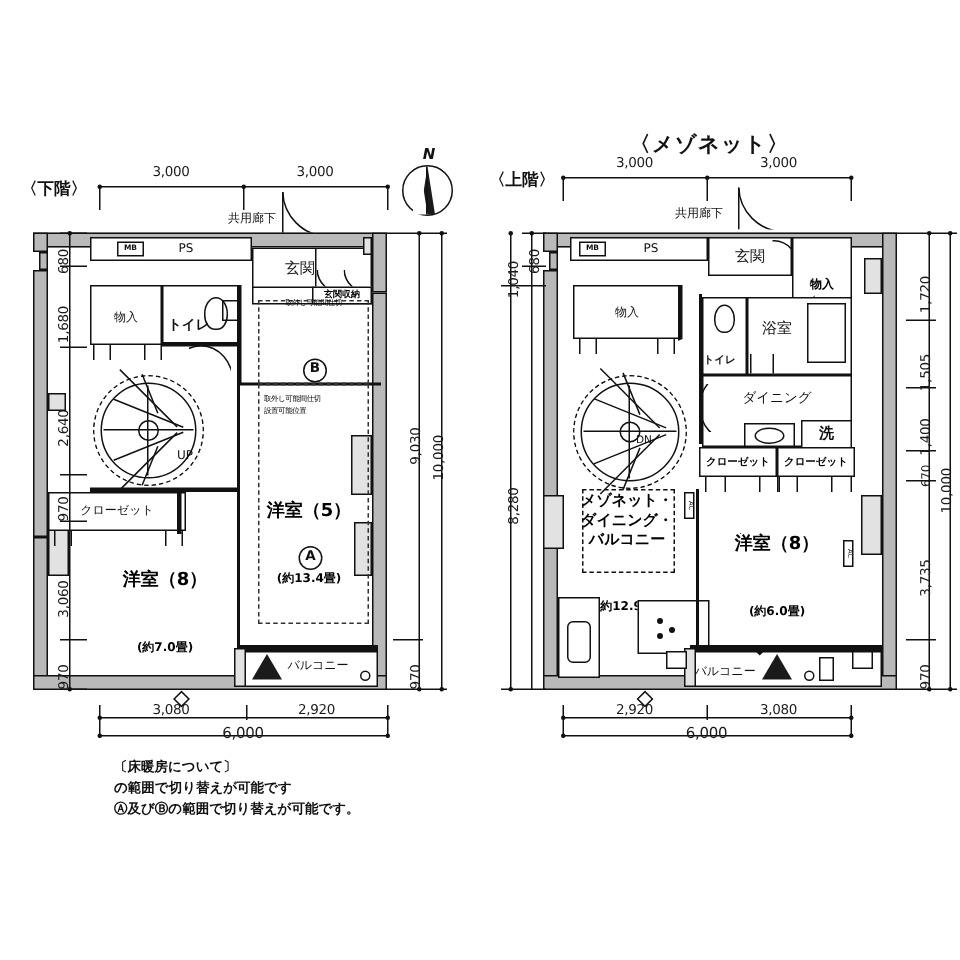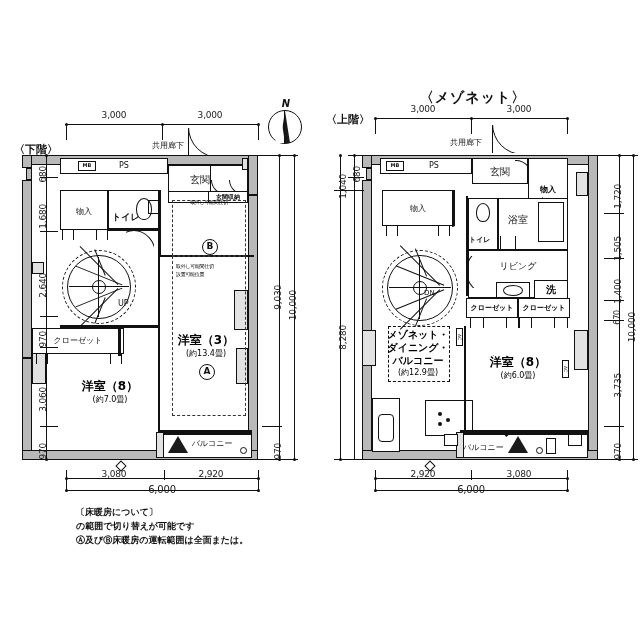--- a/index.html
+++ b/index.html
@@ -10,21 +10,21 @@
   }
   .stage{position:absolute;left:0;top:0;width:640px;height:640px;}
   .abs{position:absolute;}
   
   .t{position:absolute;white-space:nowrap;line-height:1.05;}
   .vt{position:absolute;white-space:nowrap;writing-mode:vertical-rl;text-orientation:mixed;line-height:1;}
   .ctr{transform:translate(-50%,-50%);}
   .dim{font-size:9px;color:#1a1a1a;letter-spacing:-.2px;}
   .dimv{font-size:9px;color:#1a1a1a;letter-spacing:-.2px;transform:rotate(180deg);}
   .room{font-size:11px;font-weight:bold;color:#000;text-align:center;}
-  .sub{font-size:8px;font-weight:normal;color:#000;text-align:right;}
+  .sub{font-size:8px;font-weight:bold;color:#000;text-align:right;margin-top:32px;}
   .small{font-size:8px;font-weight:normal;}
   .tiny{font-size:6px;font-weight:bold;color:#000;}
   .micro{font-size:5px;color:#000;letter-spacing:-.3px;}
   .ttl{font-size:14px;font-weight:bold;letter-spacing:1px;}
   .flr{font-size:11px;font-weight:bold;}
   
   .wallthick{position:absolute;background:#b9b9b9;border:1px solid #111;box-sizing:border-box;}
   .line{position:absolute;background:#111;}
   .box{position:absolute;border:1px solid #111;box-sizing:border-box;background:#fff;}
   .boxg{position:absolute;border:1px solid #111;box-sizing:border-box;background:#e2e2e2;}
@@ -48,21 +48,21 @@
   <div class="abs" style="left:262px;top:98px;width:48px;height:48px;">
     <div class="t ctr" style="left:24px;top:6px;font-size:10px;font-style:italic;font-weight:bold;">N</div>
     <div class="circ" style="left:6px;top:12px;width:34px;height:34px;"></div>
     <div class="tri" style="left:18px;top:13px;border-left:5px solid transparent;border-right:5px solid transparent;border-bottom:32px solid #1a1a1a;"></div>
     <div class="tri" style="left:13px;top:13px;border-left:5px solid transparent;border-right:5px solid transparent;border-bottom:32px solid #ffffff;"></div>
     <div class="line" style="left:22px;top:13px;width:1px;height:32px;"></div>
   </div>
 
   <div class="t ctr ttl" style="left:473px;top:97px;">〈メゾネット〉</div>
 
-  <div class="t flr" style="left:14px;top:120px;margin-top:24px;">〈下階〉</div>
+  <div class="t flr" style="left:14px;top:120px;">〈下階〉</div>
   <div class="t flr" style="left:326px;top:114px;">〈上階〉</div>
 
   <div class="abs" style="left:0;top:0;width:320px;height:500px;">
 
     <div class="dimline" style="left:66px;top:124px;width:192px;"></div>
     <div class="tick" style="left:66px;top:124px;height:16px;"></div>
     <div class="tick" style="left:162px;top:124px;height:16px;"></div>
     <div class="tick" style="left:258px;top:124px;height:16px;"></div>
     <div class="dot" style="left:65px;top:123px;"></div>
     <div class="dot" style="left:161px;top:123px;"></div>
@@ -157,21 +157,21 @@
 
     <div class="line" style="left:158px;top:255px;width:96px;height:2px;"></div>
     <div class="line" style="left:158px;top:230px;width:2px;height:215px;"></div>
     <div class="dashdot" style="left:172px;top:200px;width:74px;height:56px;border-style:dashed;"></div>
     <div class="dashdot" style="left:172px;top:256px;width:74px;height:160px;border-style:dashed;"></div>
     <div class="t ctr micro" style="left:209px;top:203px;">取外し可能間仕切</div>
     <div class="t micro" style="left:176px;top:264px;">取外し可能間仕切</div>
     <div class="t micro" style="left:176px;top:272px;">設置可能位置</div>
     <div class="abs" style="left:202px;top:239px;width:14px;height:14px;border:1px solid #111;border-radius:50%;text-align:center;line-height:13px;font-size:9px;font-weight:bold;">B</div>
 
-    <div class="t ctr room" style="left:206px;top:340px;font-size:12px;">洋室（3）</div>
+    <div class="t ctr room" style="left:206px;top:340px;font-size:12px;">洋室（5）</div>
     <div class="t ctr sub" style="left:206px;top:354px;">(約13.4畳)</div>
     <div class="abs" style="left:199px;top:364px;width:14px;height:14px;border:1px solid #111;border-radius:50%;text-align:center;line-height:13px;font-size:9px;font-weight:bold;">A</div>
 
     <div class="t ctr room" style="left:110px;top:386px;font-size:12px;">洋室（8）</div>
     <div class="t ctr sub" style="left:110px;top:400px;">(約7.0畳)</div>
 
     <div class="box" style="left:160px;top:434px;width:92px;height:24px;"></div>
     <div class="line" style="left:160px;top:430px;width:92px;height:4px;"></div>
     <div class="t ctr small" style="left:212px;top:444px;font-size:8px;">バルコニー</div>
     <div class="tri" style="left:168px;top:436px;border-left:10px solid transparent;border-right:10px solid transparent;border-bottom:17px solid #1a1a1a;"></div>
@@ -282,21 +282,21 @@
     <div class="abs" style="left:156px;top:203px;width:12px;height:17px;border:1px solid #111;border-radius:50% 50% 45% 45%;"></div>
     <div class="line" style="left:146px;top:196px;width:2px;height:100px;"></div>
 
     <div class="box" style="left:178px;top:198px;width:70px;height:52px;"></div>
     <div class="t ctr small" style="left:198px;top:220px;font-size:10px;">浴室</div>
     <div class="box" style="left:218px;top:202px;width:26px;height:40px;"></div>
     <div class="tri" style="left:180px;top:236px;border-left:8px solid transparent;border-right:8px solid transparent;border-bottom:12px solid #fff;"></div>
     <div class="abs" style="left:180px;top:236px;width:16px;height:13px;border-left:1px solid #111;border-right:1px solid #111;box-sizing:border-box;"></div>
 
     <div class="box" style="left:148px;top:250px;width:100px;height:48px;"></div>
-    <div class="t ctr small" style="left:198px;top:267px;font-size:9px;">リビング</div>
+    <div class="t ctr small" style="left:198px;top:267px;font-size:9px;">ダイニング</div>
     <div class="box" style="left:176px;top:282px;width:34px;height:16px;"></div>
     <div class="circ" style="left:183px;top:285px;width:20px;height:11px;"></div>
     <div class="box" style="left:214px;top:280px;width:34px;height:20px;"></div>
     <div class="t ctr" style="left:231px;top:290px;font-size:10px;font-weight:bold;">洗</div>
     <div class="abs" style="left:146px;top:256px;width:24px;height:32px;overflow:hidden;">
       <div class="abs" style="left:0;top:-8px;width:40px;height:44px;border:1px solid #111;border-radius:50%;"></div>
     </div>
 
     <div class="box" style="left:146px;top:298px;width:52px;height:20px;"></div>
     <div class="t ctr tiny" style="left:172px;top:309px;font-size:7px;">クローゼット</div>
@@ -403,17 +403,17 @@
     <div class="t ctr dim" style="left:103px;top:475px;">2,920</div>
     <div class="t ctr dim" style="left:199px;top:475px;">3,080</div>
     <div class="t ctr dim" style="left:151px;top:490px;font-size:10px;">6,000</div>
     <div class="abs" style="left:106px;top:462px;width:6px;height:6px;border:1px solid #111;transform:rotate(45deg);"></div>
   </div>
 
   <div class="abs" style="left:76px;top:508px;width:300px;">
     <div class="t" style="left:0;top:0;font-size:9px;font-weight:bold;">〔床暖房について〕</div>
     <div class="t" style="left:0;top:14px;font-size:9px;font-weight:bold;">の範囲で切り替えが可能です</div>
     <div class="t" style="left:0;top:28px;font-size:9px;font-weight:bold;">
-      <span>Ⓐ</span><span>及び</span><span>Ⓑ</span><span>床暖房の運転範囲は全面または。</span>
+      <span>Ⓐ</span><span>及び</span><span>Ⓑ</span><span>の範囲で切り替えが可能です。</span>
     </div>
   </div>
 
 </div>
 
 </body></html>

